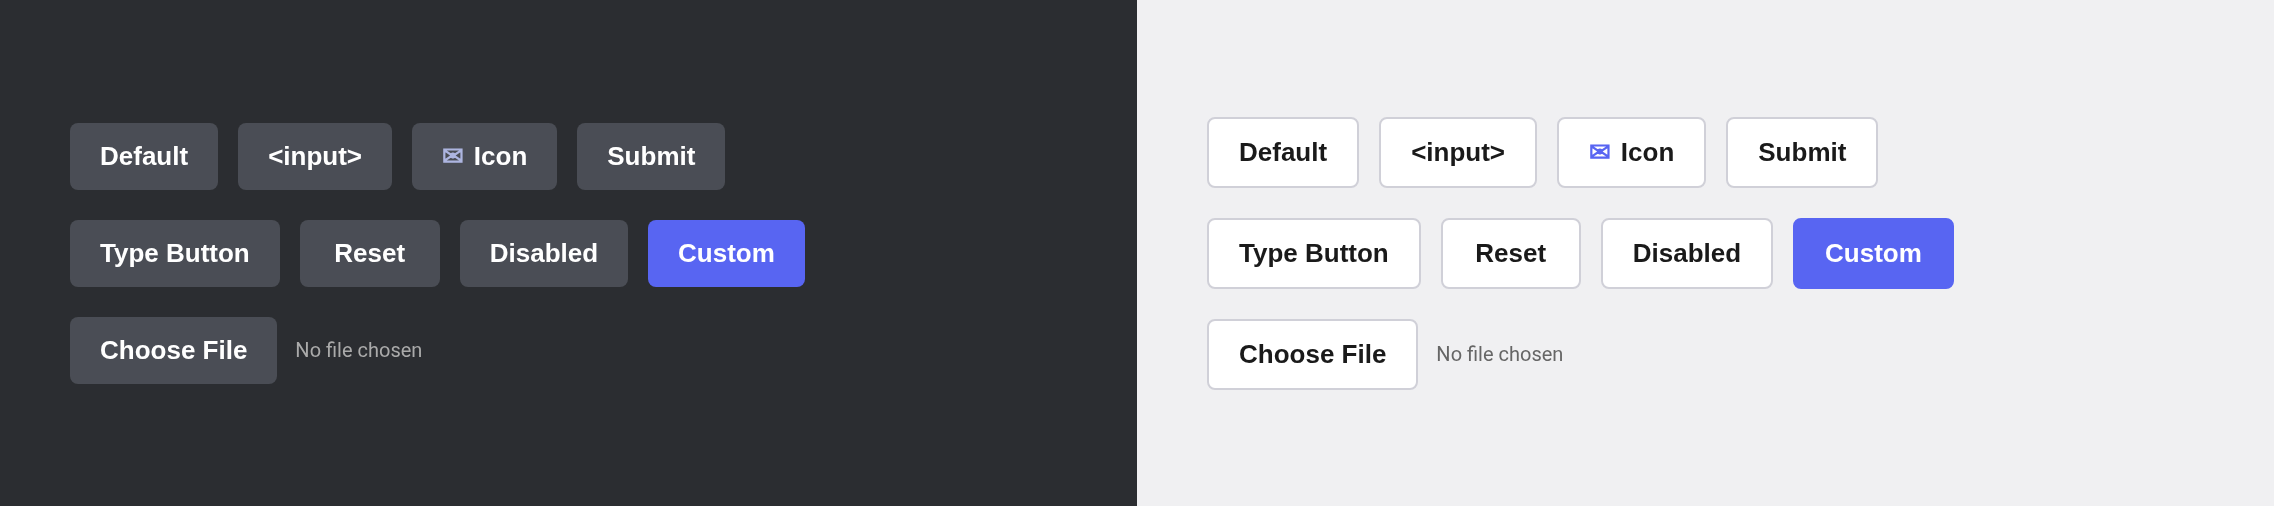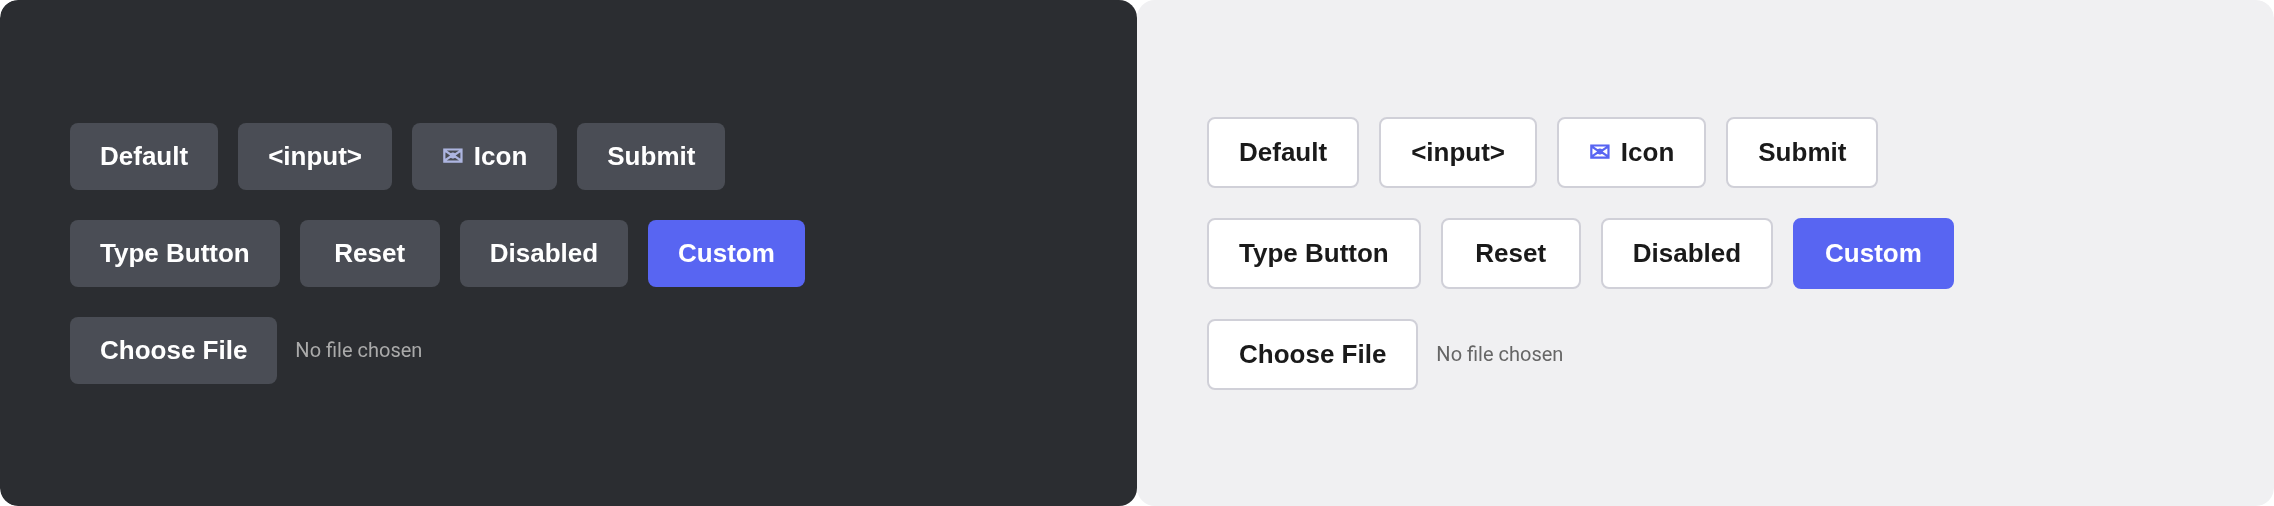--- a/index.html
+++ b/index.html
@@ -1,15 +1,15 @@
 <!DOCTYPE html>
 <html><head>
   <meta charset="utf-8">
   <style>
-    * { box-sizing: border-box; margin: 0; padding: 0; border-radius: 18px; }
+    * { box-sizing: border-box; margin: 0; padding: 0; }
     body {
       display: flex;
       width: 2274px;
       height: 506px;
       font-family: -apple-system, BlinkMacSystemFont, 'Segoe UI', Roboto, sans-serif;
       overflow: hidden;
     }
 
     .panel {
       display: flex;

